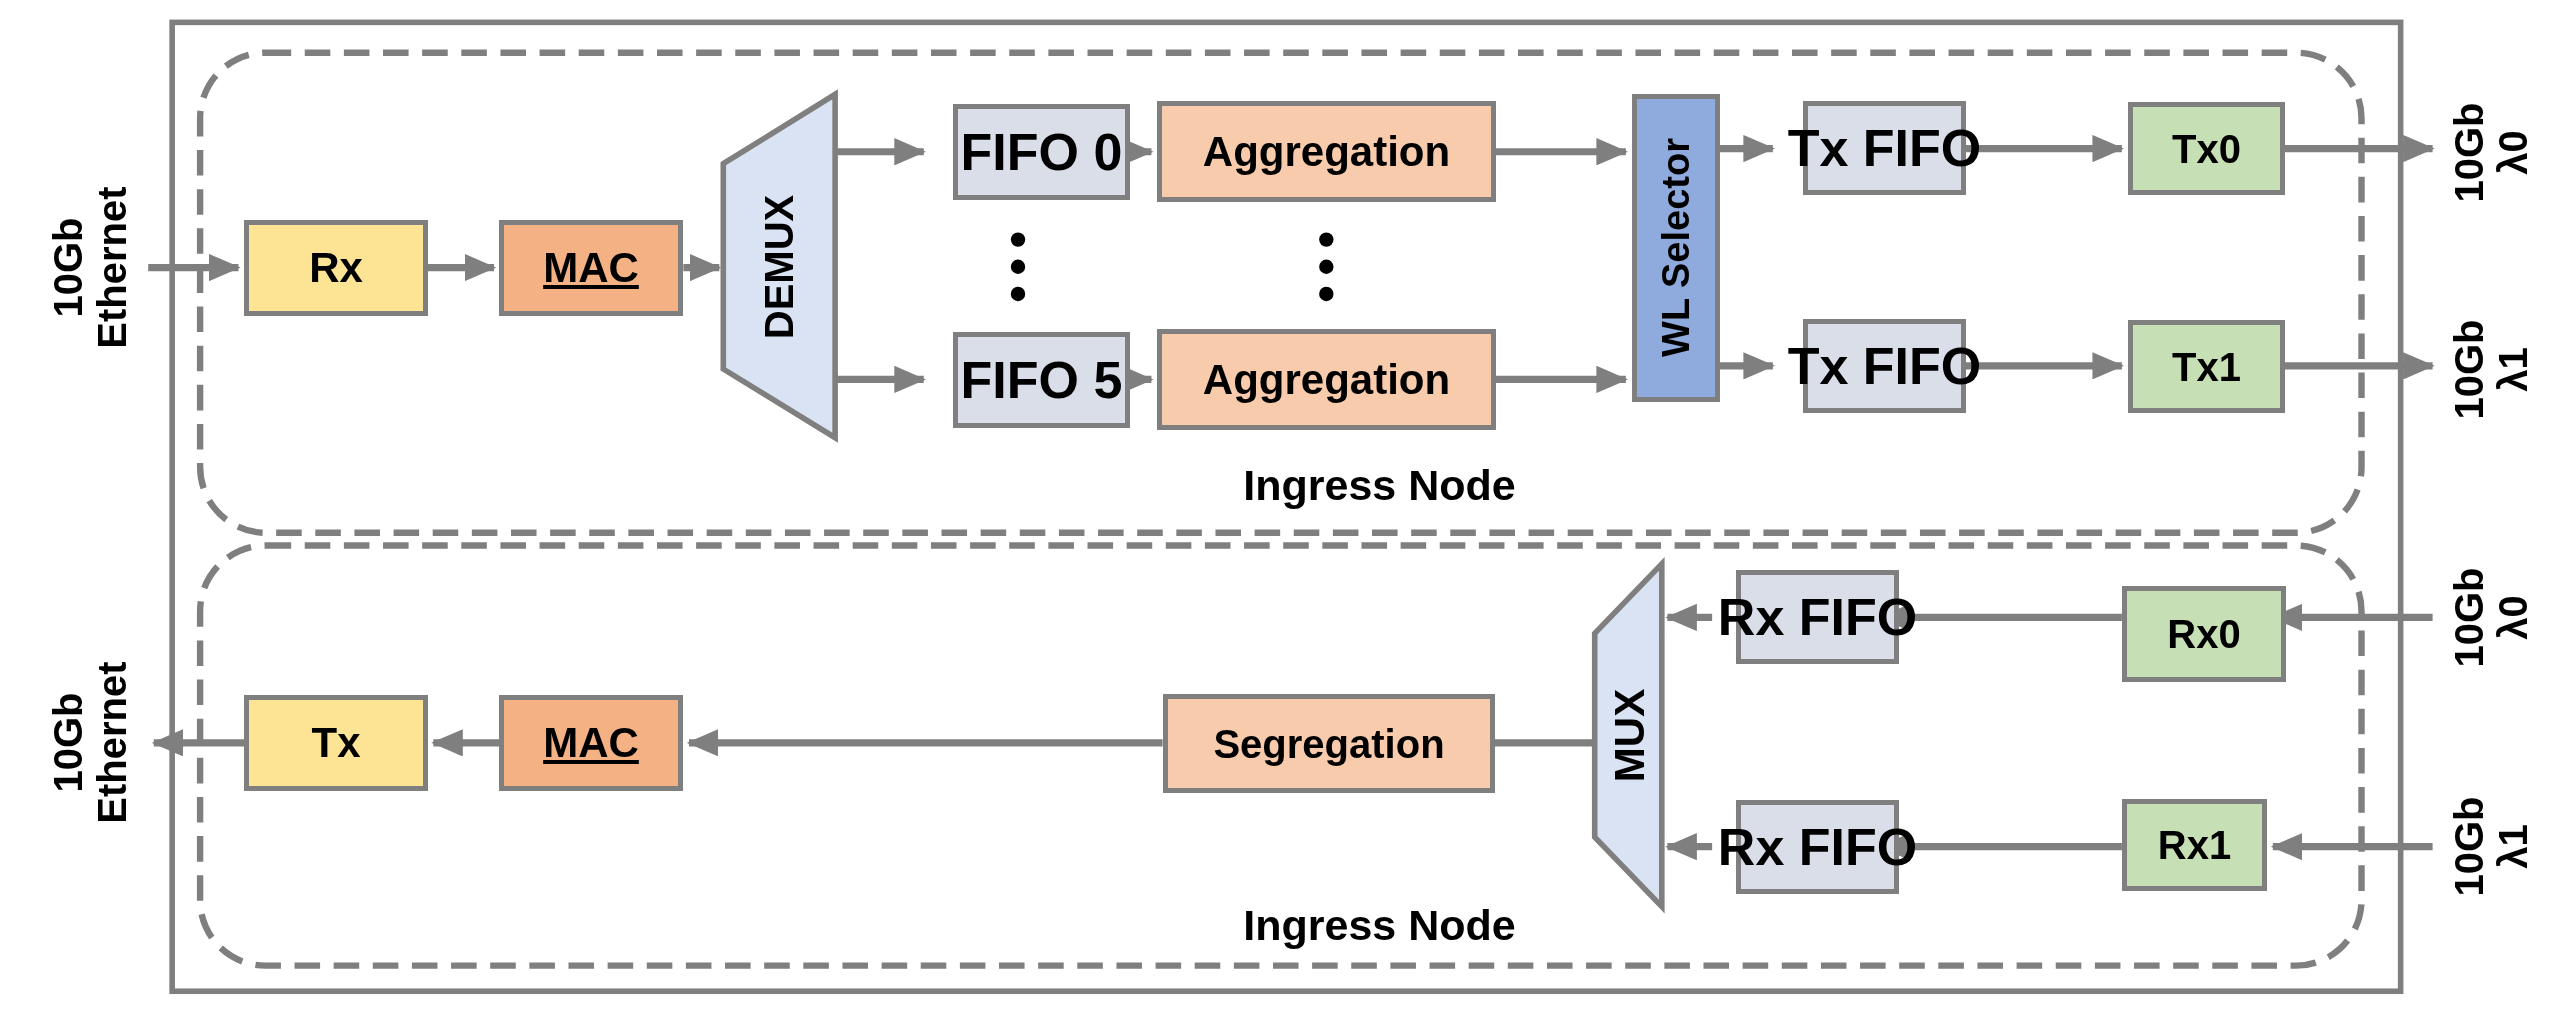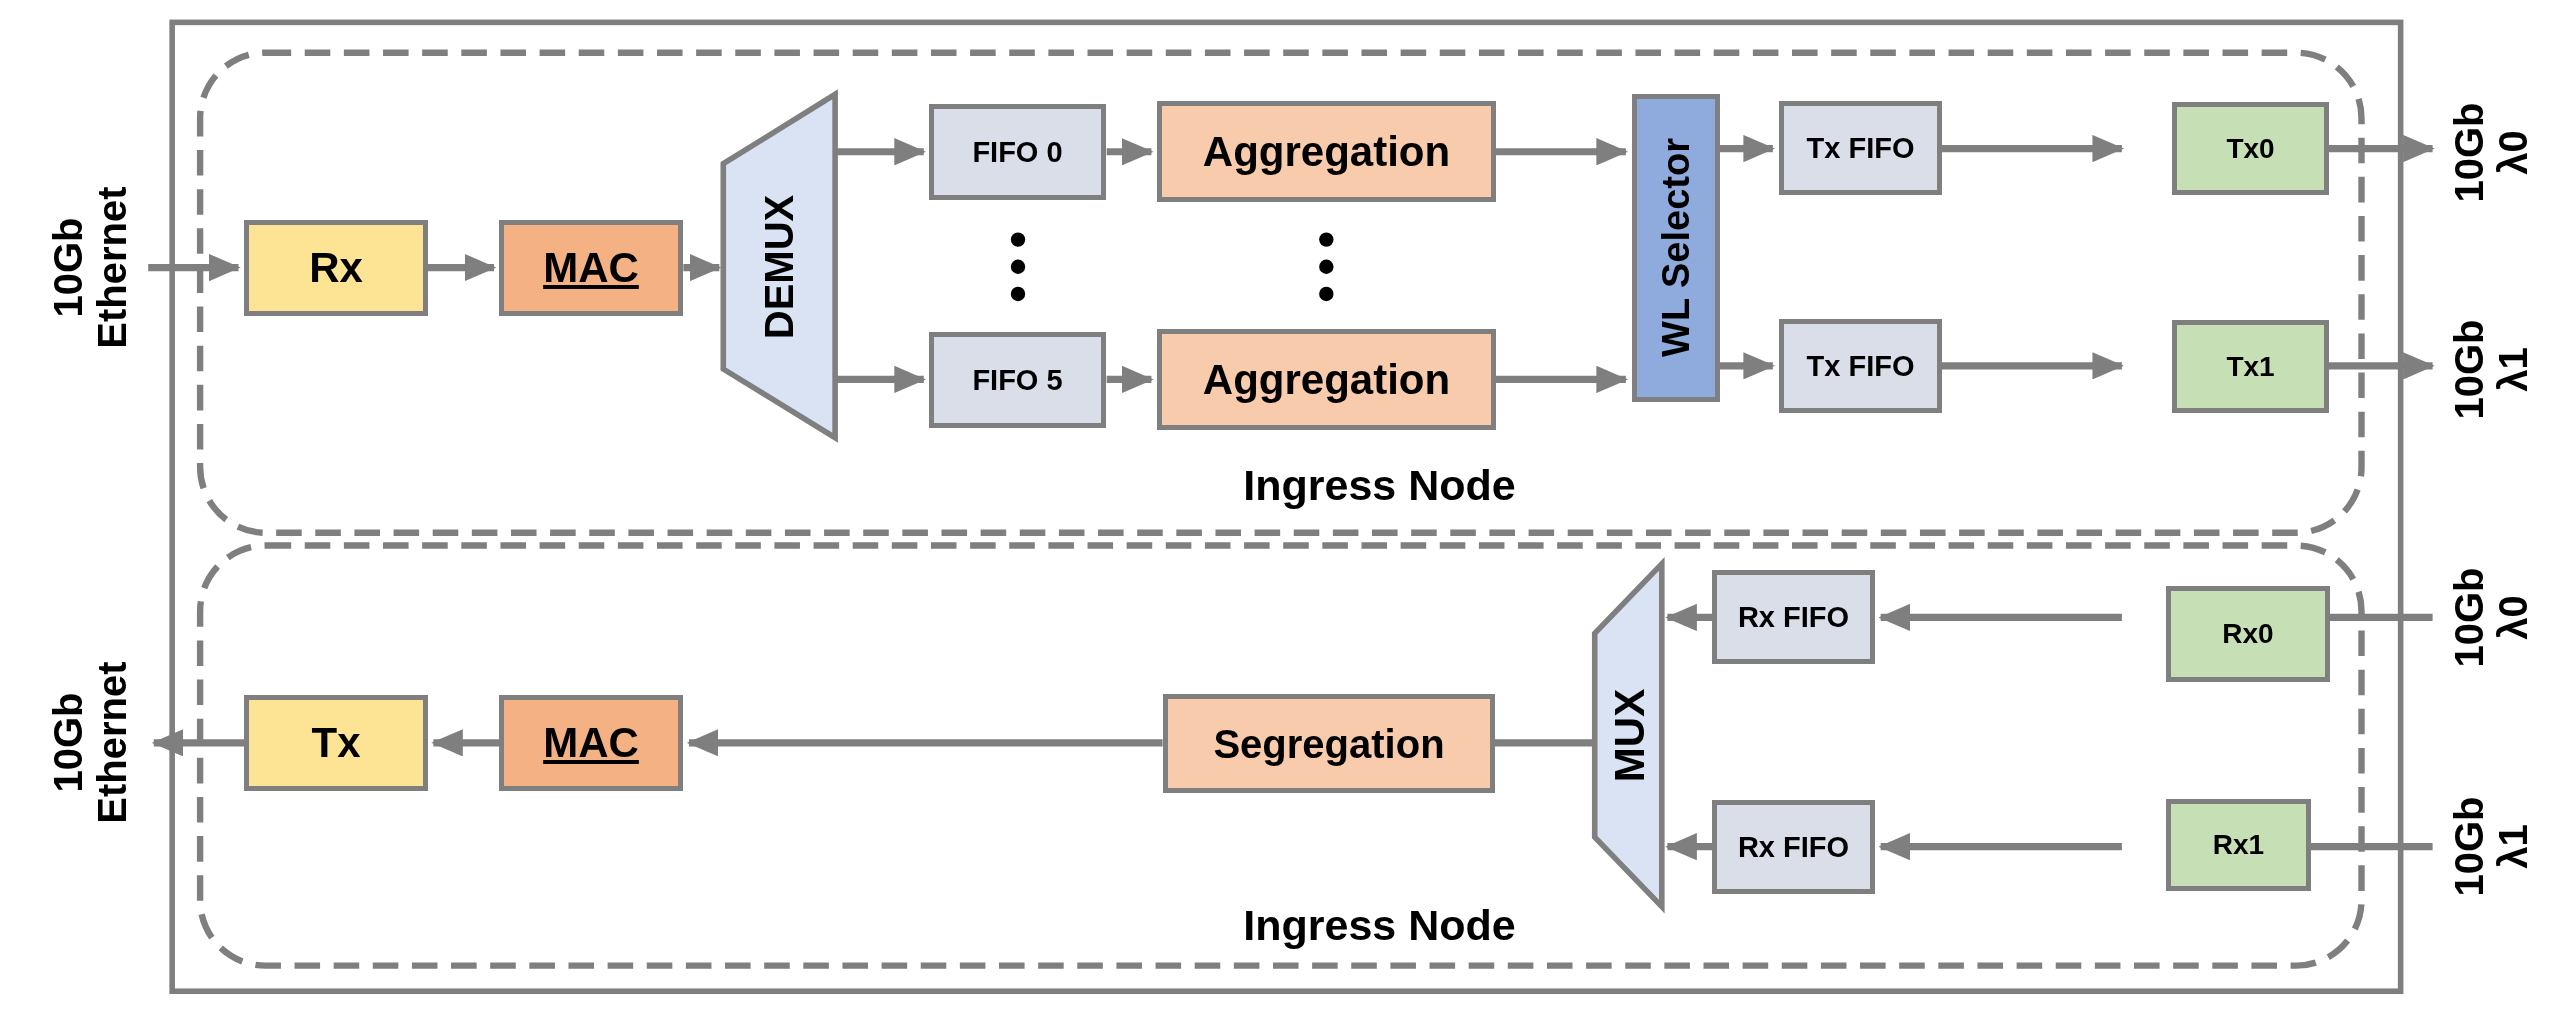--- a/index.html
+++ b/index.html
@@ -15,22 +15,22 @@
     position:absolute;z-index:2;
     display:flex;align-items:center;justify-content:center;
     border:5.6px solid var(--c-box_border,#7F7F7F);
     box-sizing:border-box;
     font-weight:bold;color:var(--c-text,#000);
     font-size:42px;line-height:1;white-space:nowrap;
   }
   .yellow{background:var(--c-yellow,#FDE495);}
   .orange{background:var(--c-orange,#F4B183);text-decoration:underline;}
   .peach{background:var(--c-peach,#F8CBAD);}
-  .fifo{background:var(--c-fifo_gray,#D9DEE9);font-size:29px;}
-  .green{background:var(--c-green,#C7DFB5);font-size:28px;margin-left:44px;}
+  .fifo{background:var(--c-fifo_gray,#D9DEE9);font-size:52px;margin-left:24px;}
+  .green{background:var(--c-green,#C7DFB5);font-size:40px;}
   .blue{background:var(--c-selector_blue,#8FAADC);}
   .vtext{
     position:absolute;z-index:3;
     display:flex;align-items:center;justify-content:center;
     transform:rotate(-90deg);
     font-weight:bold;color:var(--c-text,#000);
     white-space:nowrap;
   }
   .vlabel{
     position:absolute;z-index:3;

